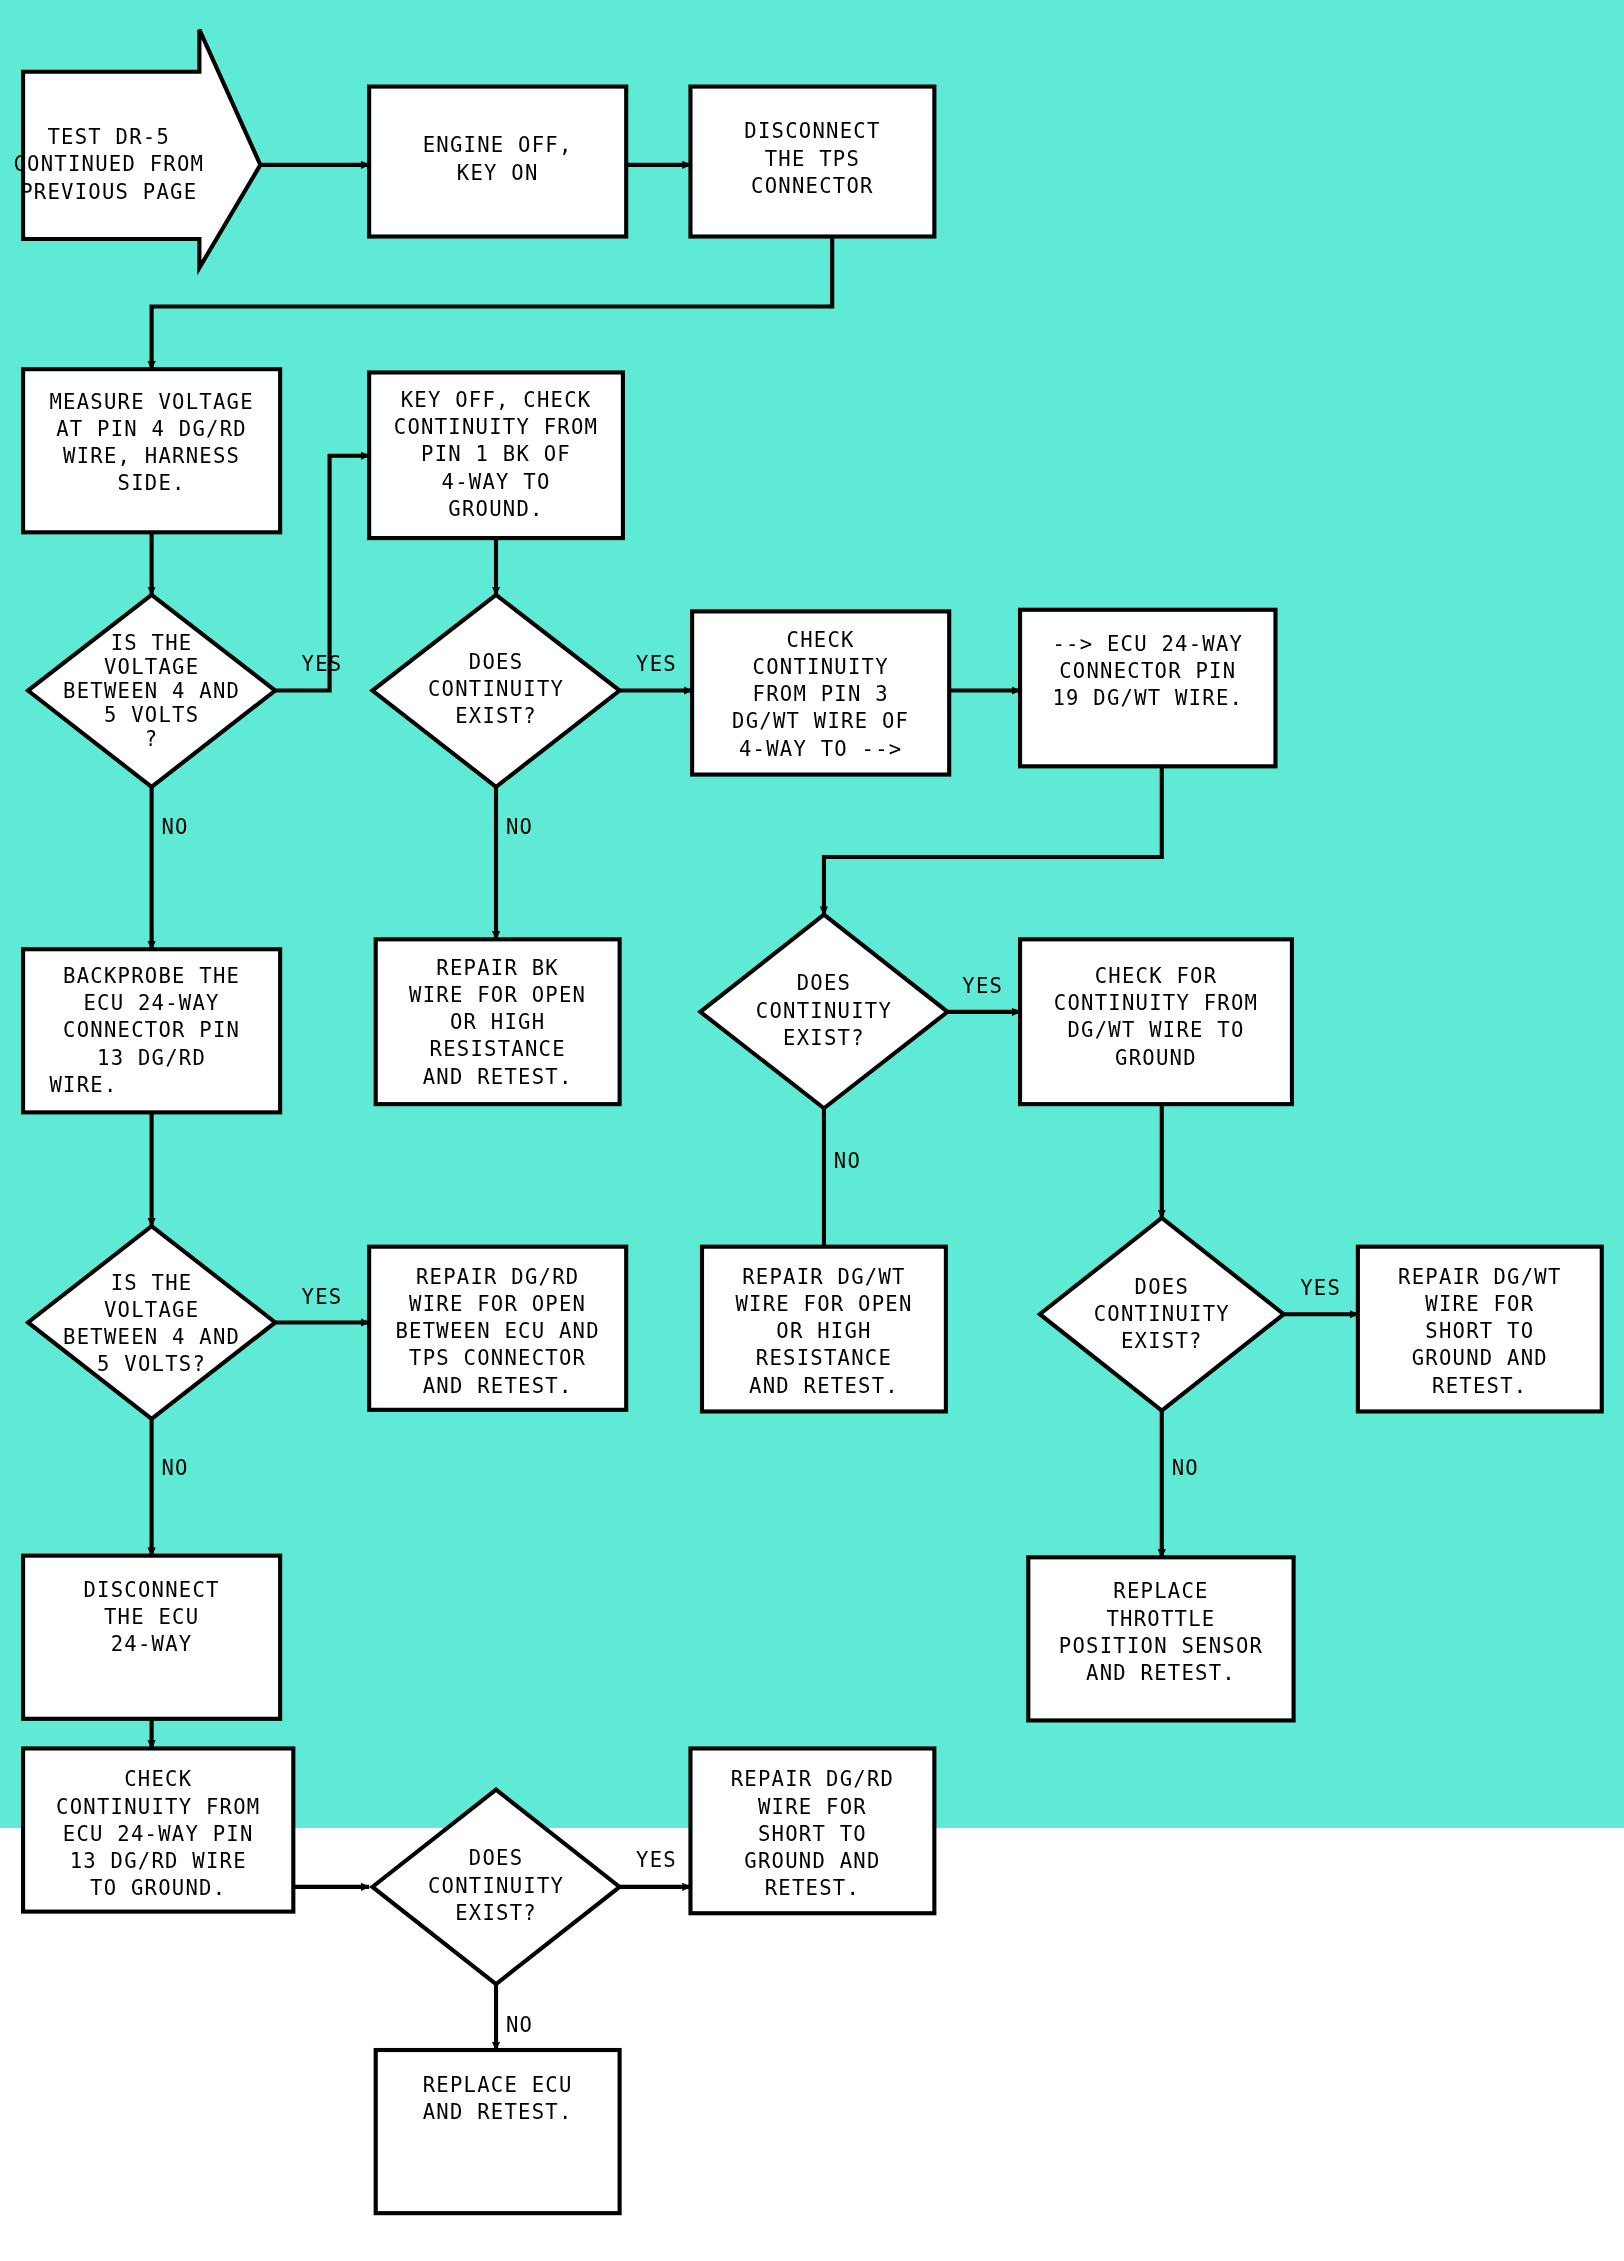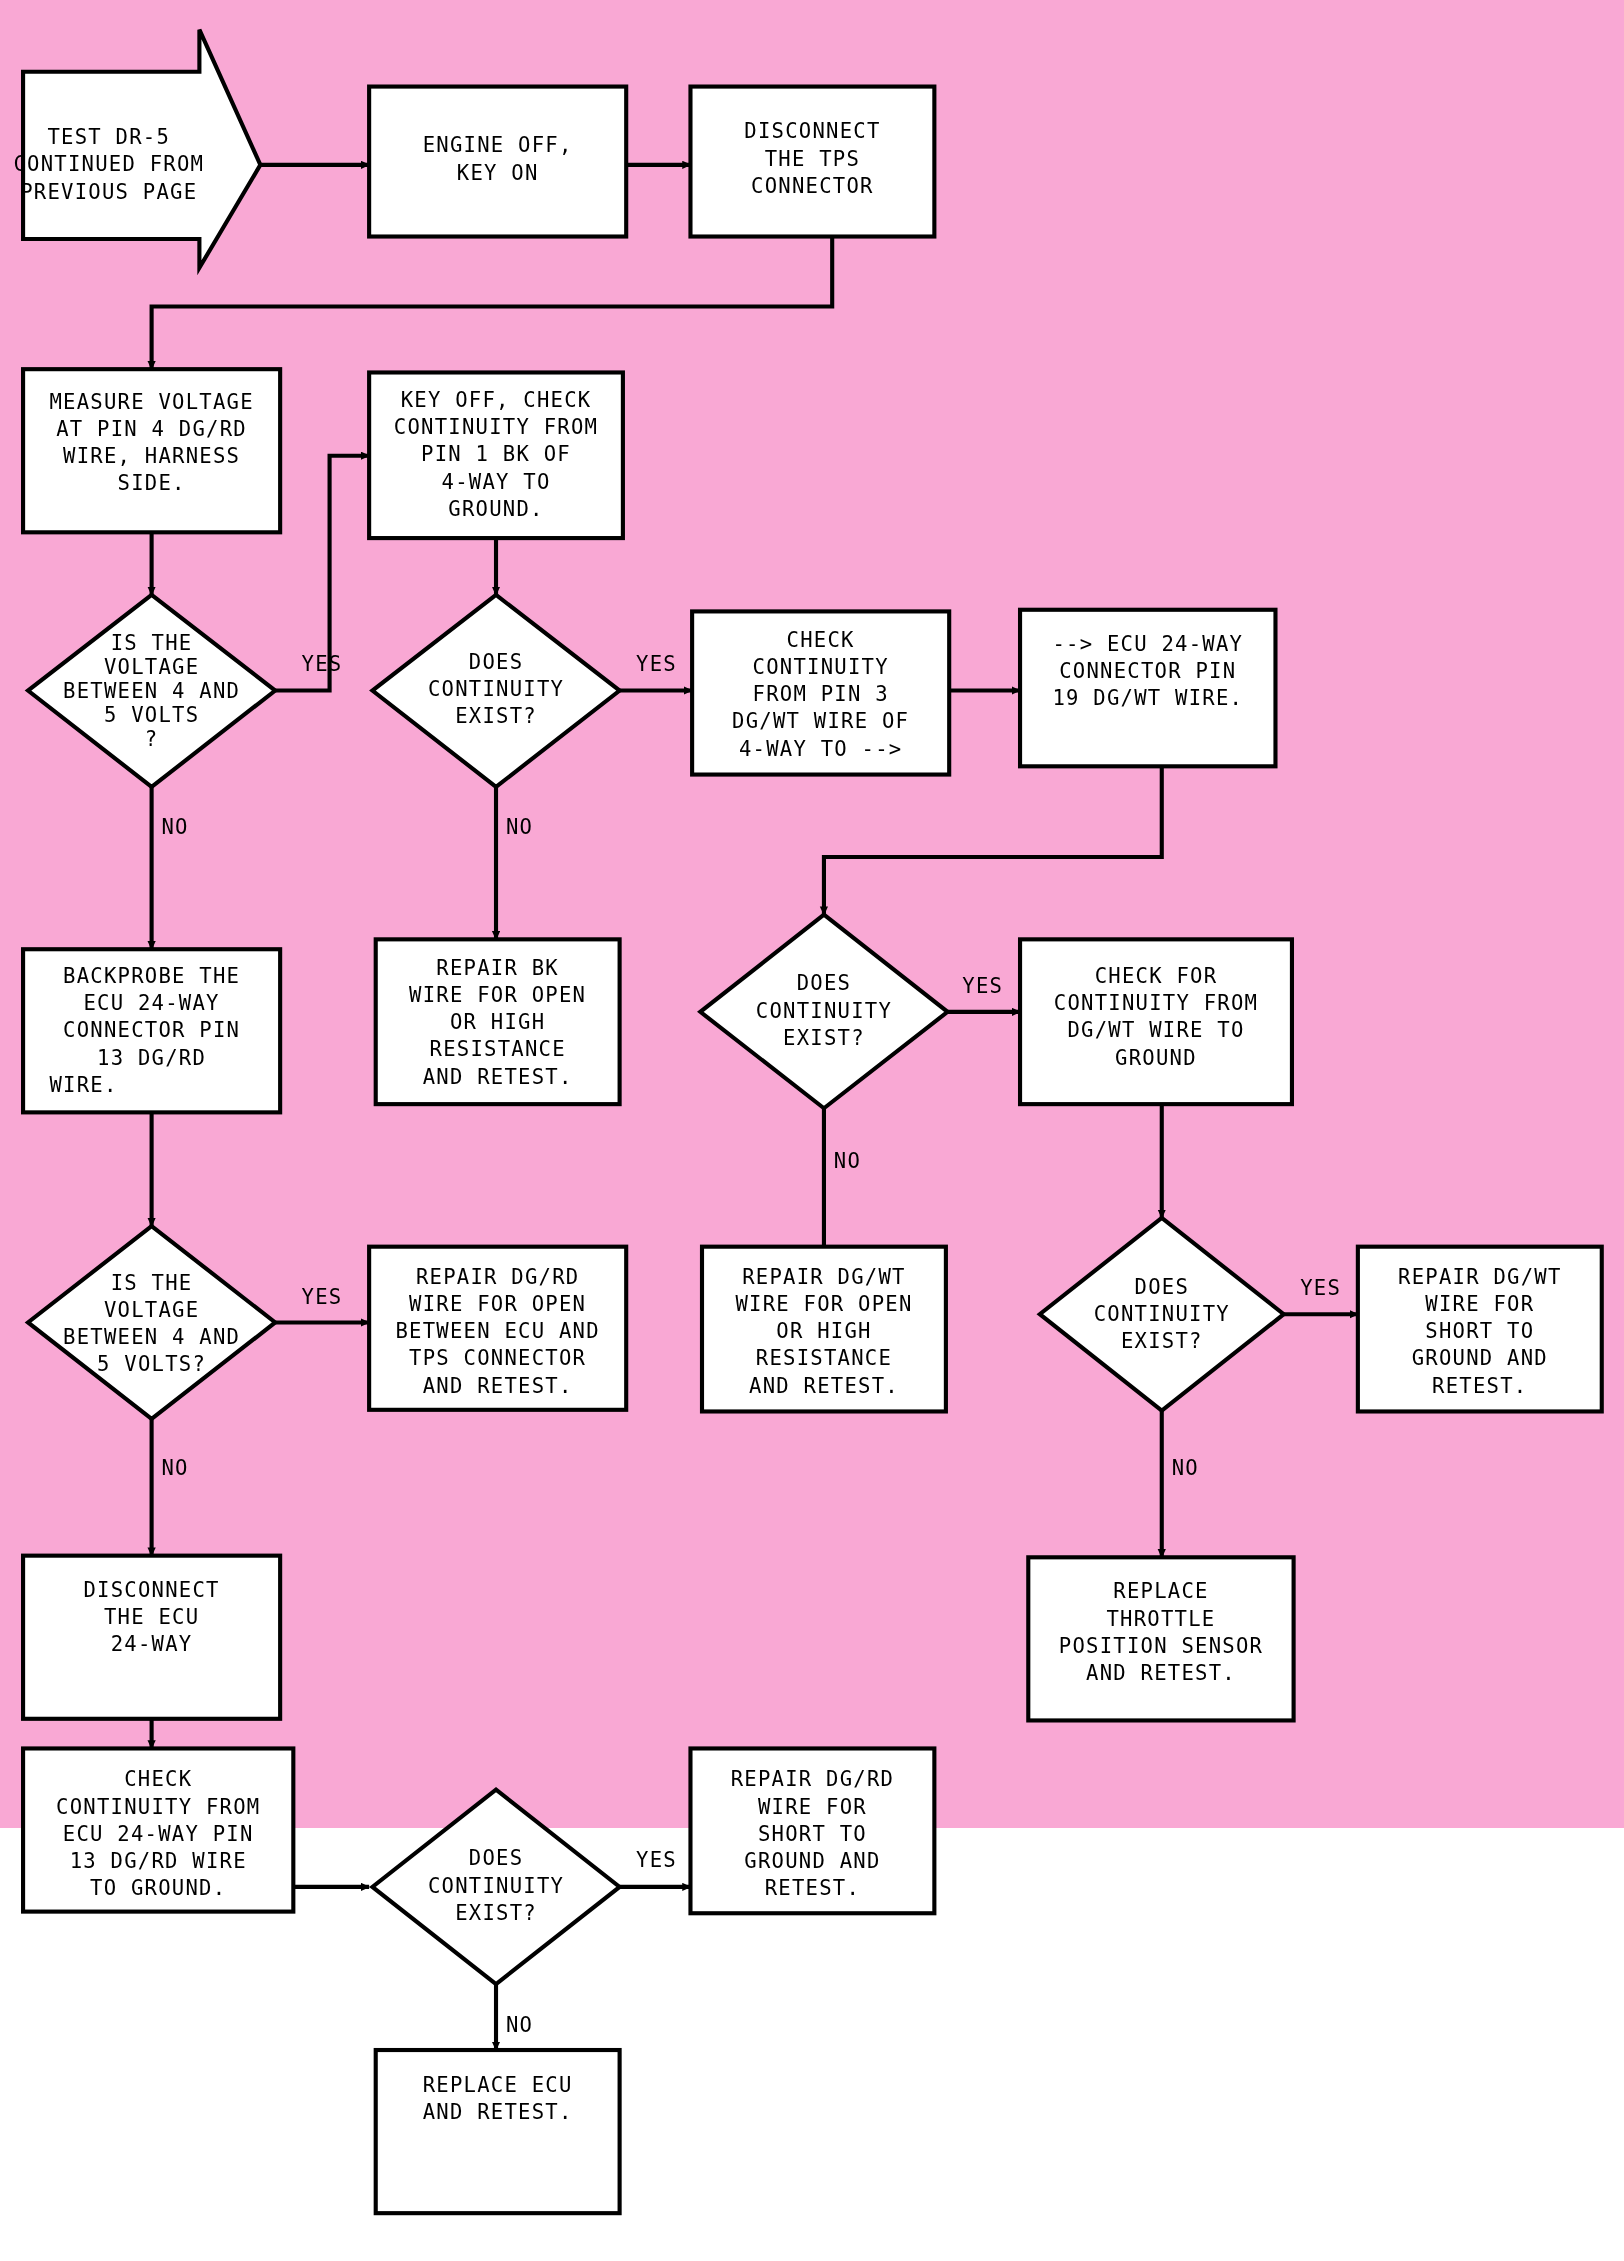--- a/index.html
+++ b/index.html
@@ -1,17 +1,17 @@
 <!DOCTYPE html>
 <html style="font-size:13px"><head>
 <meta charset="utf-8">
 <style>
   html,body{margin:0;padding:0;background:#ffffff;}
   body{width:1624px;height:2261px;overflow:hidden;font-family:"DejaVu Sans Mono",monospace;}
-  #sheet{position:relative;width:1624px;height:1828px;background:#f9a8d4;}
+  #sheet{position:relative;width:1624px;height:1828px;background:#5eead4;}
   svg{display:block;}
   .shape{fill:#ffffff;stroke:#000000;stroke-width:5;}
   .conn{fill:none;stroke:#000000;stroke-width:5;}
   .arrowhead{fill:#000000;stroke:none;}
   text{font-family:"DejaVu Sans Mono",monospace;fill:#000000;}
   .nodetext{font-size:25px;letter-spacing:1.5px;}
   .edgelabel{font-size:25px;letter-spacing:1.5px;}
 </style>
 </head>
 <body>

